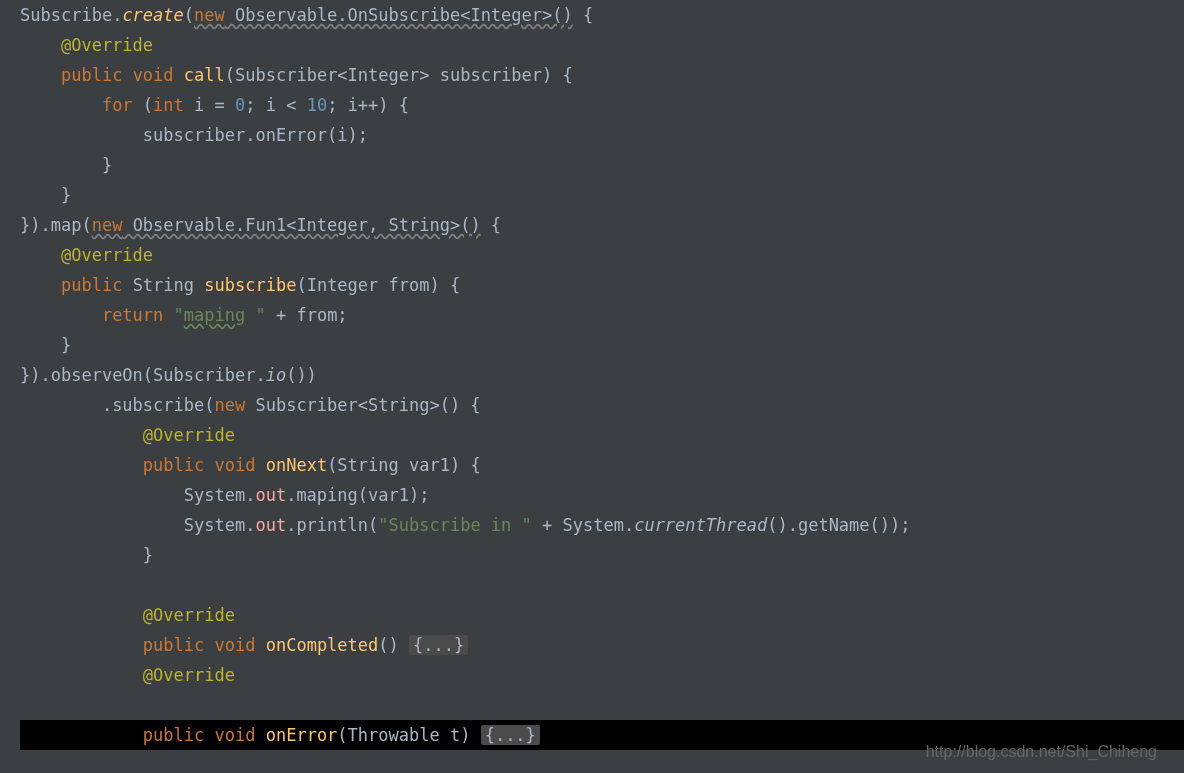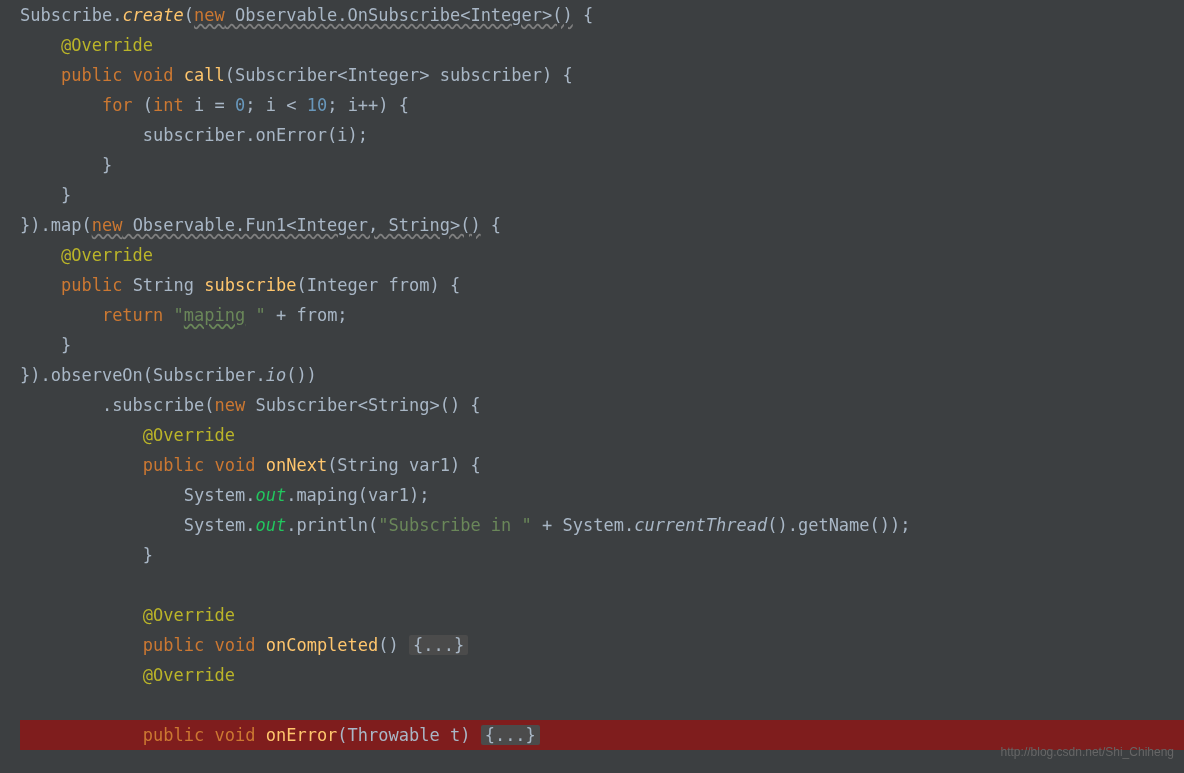--- a/index.html
+++ b/index.html
@@ -23,45 +23,45 @@
       white-space: pre;
       padding-left: 20px;
       position: relative;
     }
     .keyword { color: #cc7832; text-align: right; }
     .annotation { color: #bbb529; text-align: right; }
     .method-name { color: #ffc66d; }
     .string { color: #6a8759; }
     .number { color: #6897bb; }
     .italic { font-style: italic; }
-    .static-italic { color: #22c55e; font-style: italic; }
+    .static-italic { color: #fca5a5; }
     .underline-wavy {
       text-decoration: underline wavy #808080;
       text-underline-offset: 2px;
     }
     .underline-wavy-green {
       text-decoration: underline wavy #6a8759;
       text-underline-offset: 2px;
     }
     .folded {
       background-color: #4b4b4b;
       color: #a9b7c6;
       padding: 0 4px;
       border-radius: 2px;
     }
     .highlight-line {
-      background-color: #7f1d1d;
+      background-color: #000000;
       display: block;
       width: 100%;
     }
     .watermark {
       position: absolute;
       bottom: 6px;
-      right: 10px;
-      font-size: 12px;
+      right: 27px;
+      font-size: 16px;
       color: #666;
       font-family: sans-serif;
     }
   </style>
 </head>
 <body>
 
 <div class="code-area"><span><span>Subscribe</span>.<span class="italic method-name">create</span>(<span class="underline-wavy keyword">new</span><span class="underline-wavy"> Observable.OnSubscribe&lt;Integer&gt;()</span><span> {</span></span>
 <span>    <span class="annotation">@Override</span></span>
 <span>    <span class="keyword">public</span> <span class="keyword">void</span> <span class="method-name">call</span><span>(Subscriber&lt;Integer&gt; subscriber) {</span></span>

